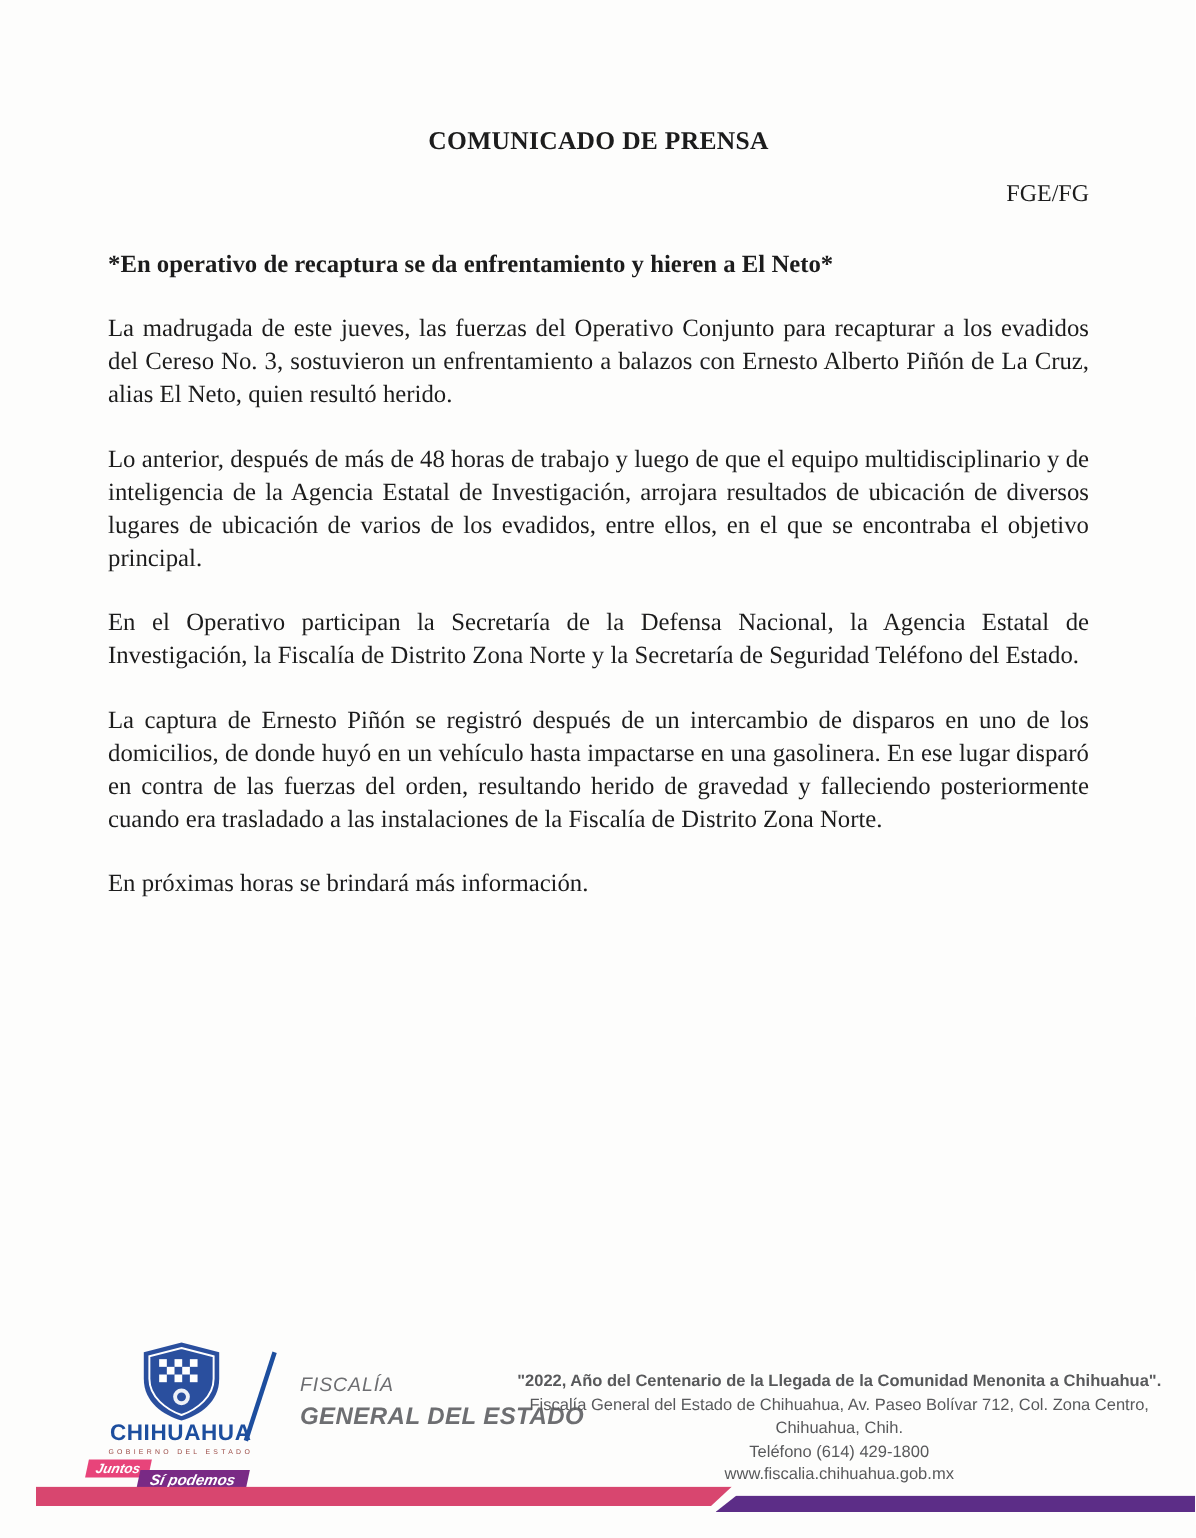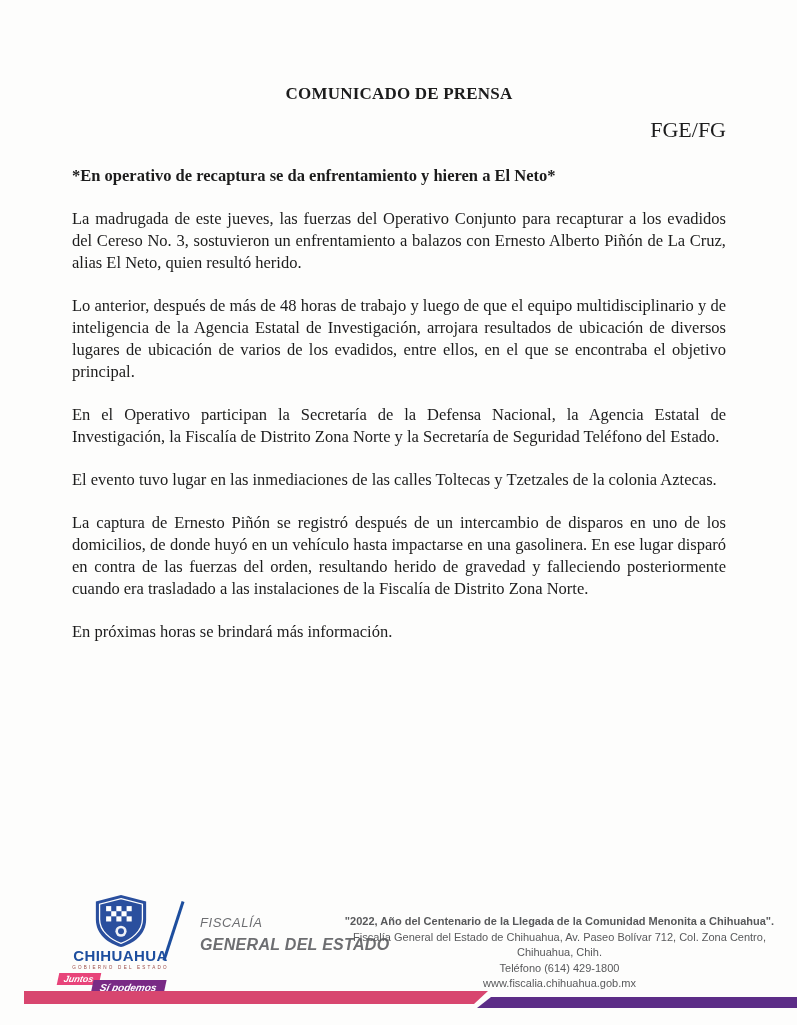--- a/index.html
+++ b/index.html
@@ -23,21 +23,21 @@
   }
   .doc-title {
     text-align: center;
     font-size: 17px;
     font-weight: bold;
     letter-spacing: 0.2px;
     margin-bottom: 15px;
   }
   .ref-block {
     text-align: right;
-    font-size: 22px;
+    font-size: 16px;
     line-height: 22px;
     margin-bottom: 24px;
   }
   .headline {
     font-size: 16.5px;
     font-weight: bold;
     margin-bottom: 21px;
     line-height: 22px;
   }
   .content p {
@@ -125,21 +125,20 @@
 
     <div class="ref-block">
       <div>FGE/FG</div>
     </div>
 
     <h2 class="headline">*En operativo de recaptura se da enfrentamiento y hieren a El Neto*</h2>
 
     <p>La madrugada de este jueves, las fuerzas del Operativo Conjunto para recapturar a los evadidos del Cereso No. 3, sostuvieron un enfrentamiento a balazos con Ernesto Alberto Piñón de La Cruz, alias El Neto, quien resultó herido.</p>
     <p>Lo anterior, después de más de 48 horas de trabajo y luego de que el equipo multidisciplinario y de inteligencia de la Agencia Estatal de Investigación, arrojara resultados de ubicación de diversos lugares de ubicación de varios de los evadidos, entre ellos, en el que se encontraba el objetivo principal.</p>
     <p>En el Operativo participan la Secretaría de la Defensa Nacional, la Agencia Estatal de Investigación, la Fiscalía de Distrito Zona Norte y la Secretaría de Seguridad Teléfono del Estado.</p>
-    <p>El evento tuvo lugar en las inmediaciones de las calles Toltecas y Tzetzales de la colonia Aztecas.</p>
     <p>La captura de Ernesto Piñón se registró después de un intercambio de disparos en uno de los domicilios, de donde huyó en un vehículo hasta impactarse en una gasolinera. En ese lugar disparó en contra de las fuerzas del orden, resultando herido de gravedad y falleciendo posteriormente cuando era trasladado a las instalaciones de la Fiscalía de Distrito Zona Norte.</p>
     <p>En próximas horas se brindará más información.</p>
   </div>
 
   <div class="footer">
 
     <div class="logo-block">
       <svg class="crest" width="56" height="54" viewBox="0 0 60 58" aria-hidden="true">
         <path d="M30 1 L57 8 V27 C57 44 43 53 30 57 C17 53 3 44 3 27 V8 Z" fill="#2a4f9e"></path>
         <path d="M30 5 L53 11 V27 C53 40 41 49 30 53 C19 49 7 40 7 27 V11 Z" fill="none" stroke="#ffffff" stroke-width="1.4"></path>

